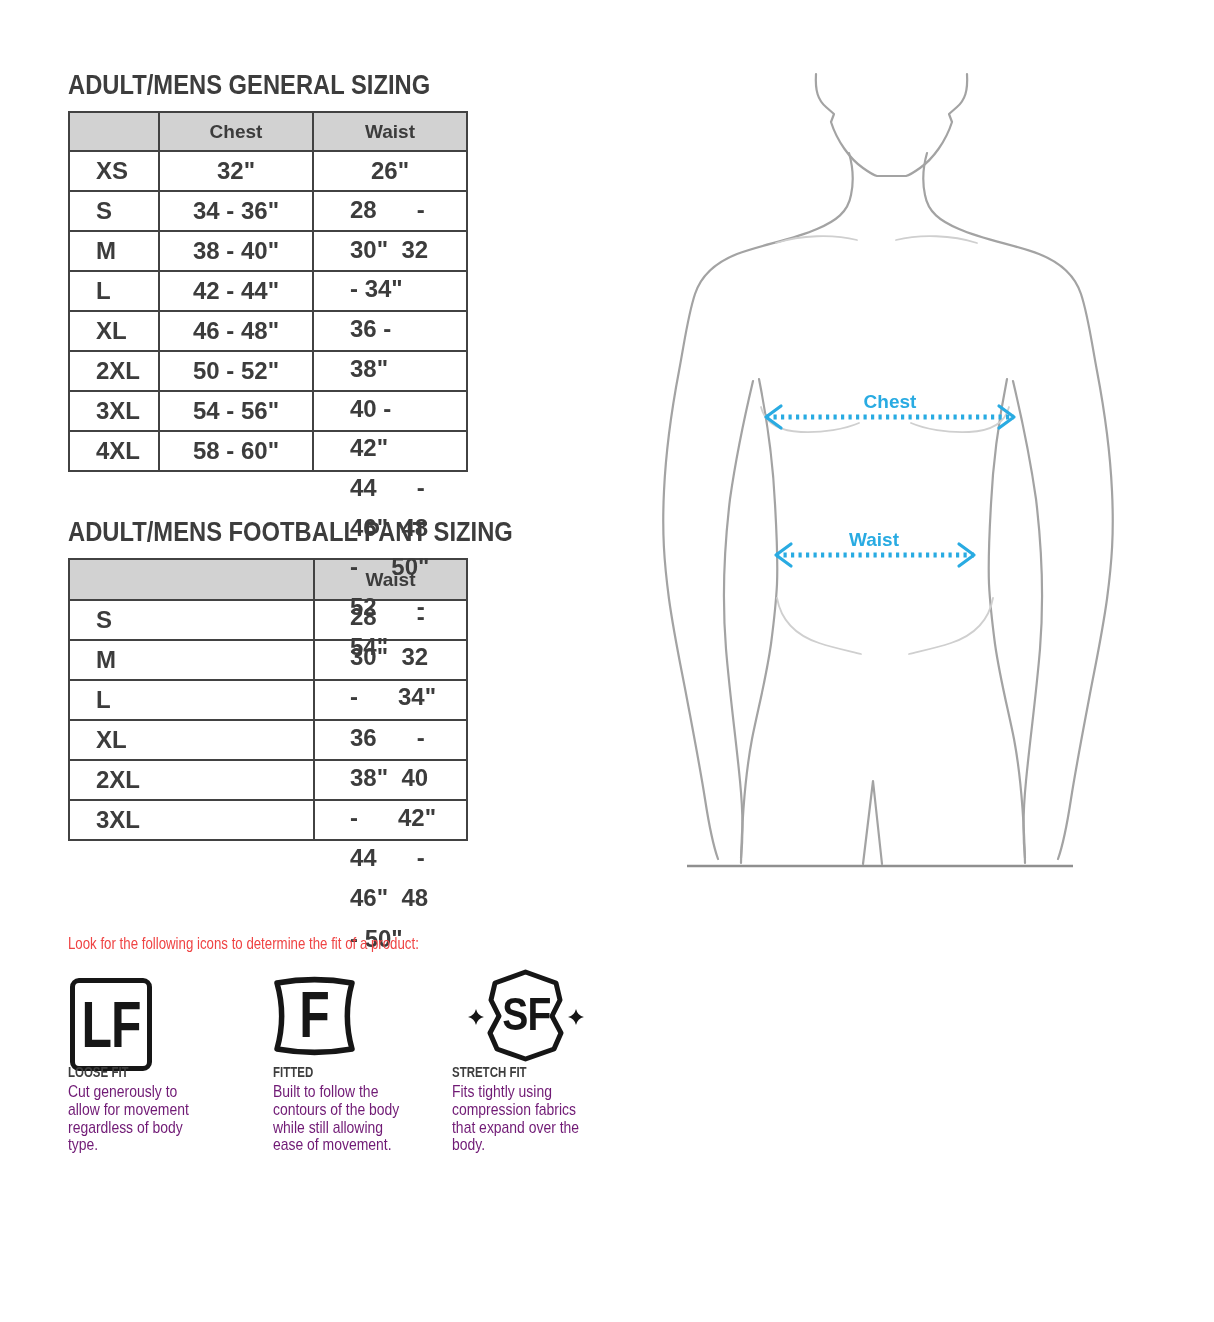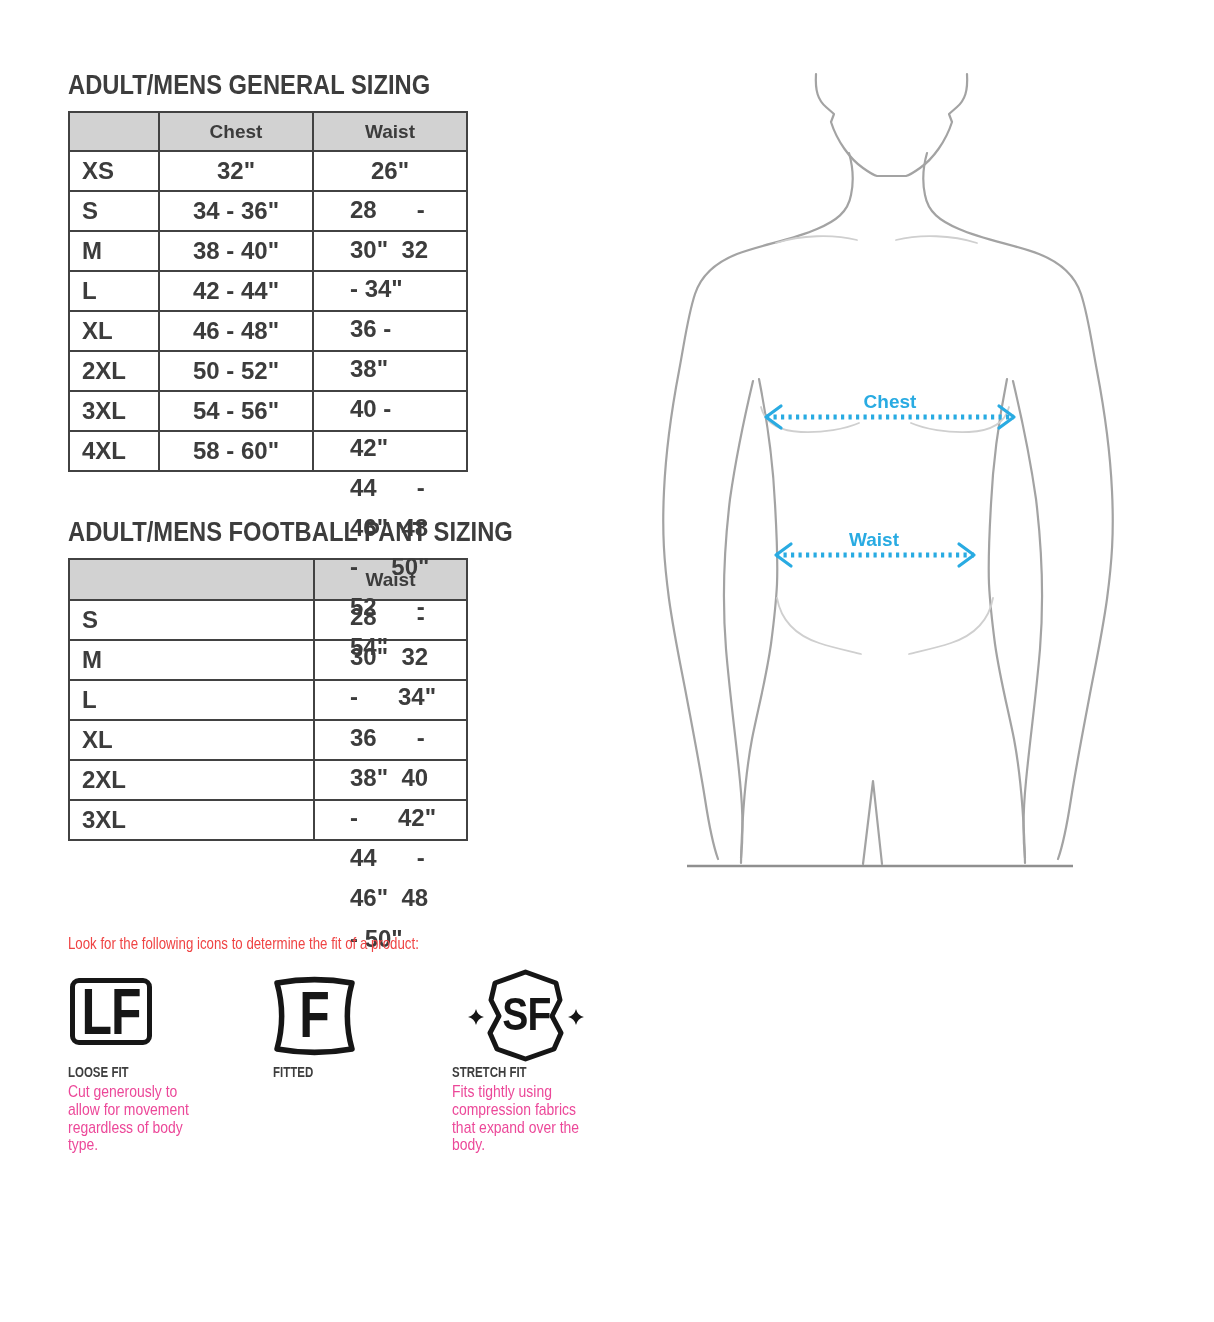--- a/index.html
+++ b/index.html
@@ -12,42 +12,42 @@
 
   
   .sizes-table { position:absolute; left:68px; width:400px; border:2px solid #424242; background:#fff;
                  display:grid; z-index:2; }
   #general-table  { top:111px; grid-template-columns:88px 154px 154px; grid-template-rows:37px repeat(8,40px); }
   #football-table { top:558px; grid-template-columns:243px 153px;      grid-template-rows:39px repeat(6,40px); }
   .cell { display:flex; align-items:center; justify-content:center;
           font-weight:bold; font-size:24px; color:#3c3c3c; border-left:2px solid #424242; border-top:2px solid #424242; }
   .cell.first-col { border-left:none; justify-content:flex-start; padding-left:10px; }
   .cell.head { border-top:none; background:#d2d2d2; font-size:19px; }
-  .cell.size-cell { justify-content:flex-start; padding-left:12px; }
+  .cell.size-cell { justify-content:flex-start; padding-left:26px; }
 
   
   .overflow-stream { position:absolute; left:350px; font-size:24px; font-weight:bold; color:#3c3c3c;
                      white-space:pre; z-index:5; }
   #waist-stream-general  { top:190px; line-height:39.7px; }
   #waist-stream-football { top:597px; line-height:40.2px; }
 
   
   .condensed { transform:scaleX(0.80); transform-origin:left top; display:inline-block; white-space:pre-line; }
   #fit-intro { position:absolute; left:68px; top:934px; font-size:17px; color:#ef4444; z-index:6; }
 
   .fit-name { position:absolute; top:1064px; font-size:14px; font-weight:bold; color:#3d3d3d; }
-  .fit-desc { position:absolute; top:1083px; font-size:17px; line-height:17.8px; color:#ec4899; }
+  .fit-desc { position:absolute; top:1083px; font-size:17px; line-height:17.8px; color:#701a75; }
   .col1 { left:68px; } .col2 { left:273px; } .col3 { left:452px; }
 
   #footnote { position:absolute; left:68px; top:1211px; font-size:18px; line-height:17.5px; color:#3d3d3d; }
   #footnote .condensed { transform:scaleX(0.82); }
 
   
   .fit-letter { font-weight:bold; color:#161616; transform:scaleX(0.78); letter-spacing:-1px; }
-  #lf-icon { position:absolute; left:70px; top:978px; width:82px; height:67px;
+  #lf-icon { position:absolute; left:70px; top:978px; width:82px; height:93px;
              border:5px solid #161616; border-radius:9px; display:flex; align-items:center; justify-content:center;
              background:#fff; }
   #lf-icon .fit-letter { font-size:64px; }
   .shape-icon { position:absolute; }
   #f-icon  { left:271px; top:974px; width:86px; height:84px; }
   #sf-icon { left:464px; top:966px; width:124px; height:98px; }
   .shape-icon svg { position:absolute; left:0; top:0; }
   .shape-icon .overlay { position:absolute; inset:0; display:flex; align-items:center; justify-content:center; }
   #f-icon  .fit-letter { font-size:64px; padding-bottom:2px; }
   #sf-icon .fit-letter { font-size:46px; transform:scaleX(0.85); padding-bottom:2px; }
@@ -227,20 +227,26 @@
   <div class="fit-desc col1">
     <span class="condensed" style="transform:scaleX(0.82);">Cut generously to
 allow for movement
 regardless of body
 type.</span>
   </div>
 
   <div class="fit-name col2">
     <span class="condensed" style="transform:scaleX(0.82);">FITTED</span>
   </div>
+  <div class="fit-desc col2">
+    <span class="condensed" style="transform:scaleX(0.82);">Built to follow the
+contours of the body
+while still allowing
+ease of movement.</span>
+  </div>
 
   <div class="fit-name col3">
     <span class="condensed" style="transform:scaleX(0.82);">STRETCH FIT</span>
   </div>
   <div class="fit-desc col3">
     <span class="condensed" style="transform:scaleX(0.82);">Fits tightly using
 compression fabrics
 that expand over the
 body.</span>
   </div>

